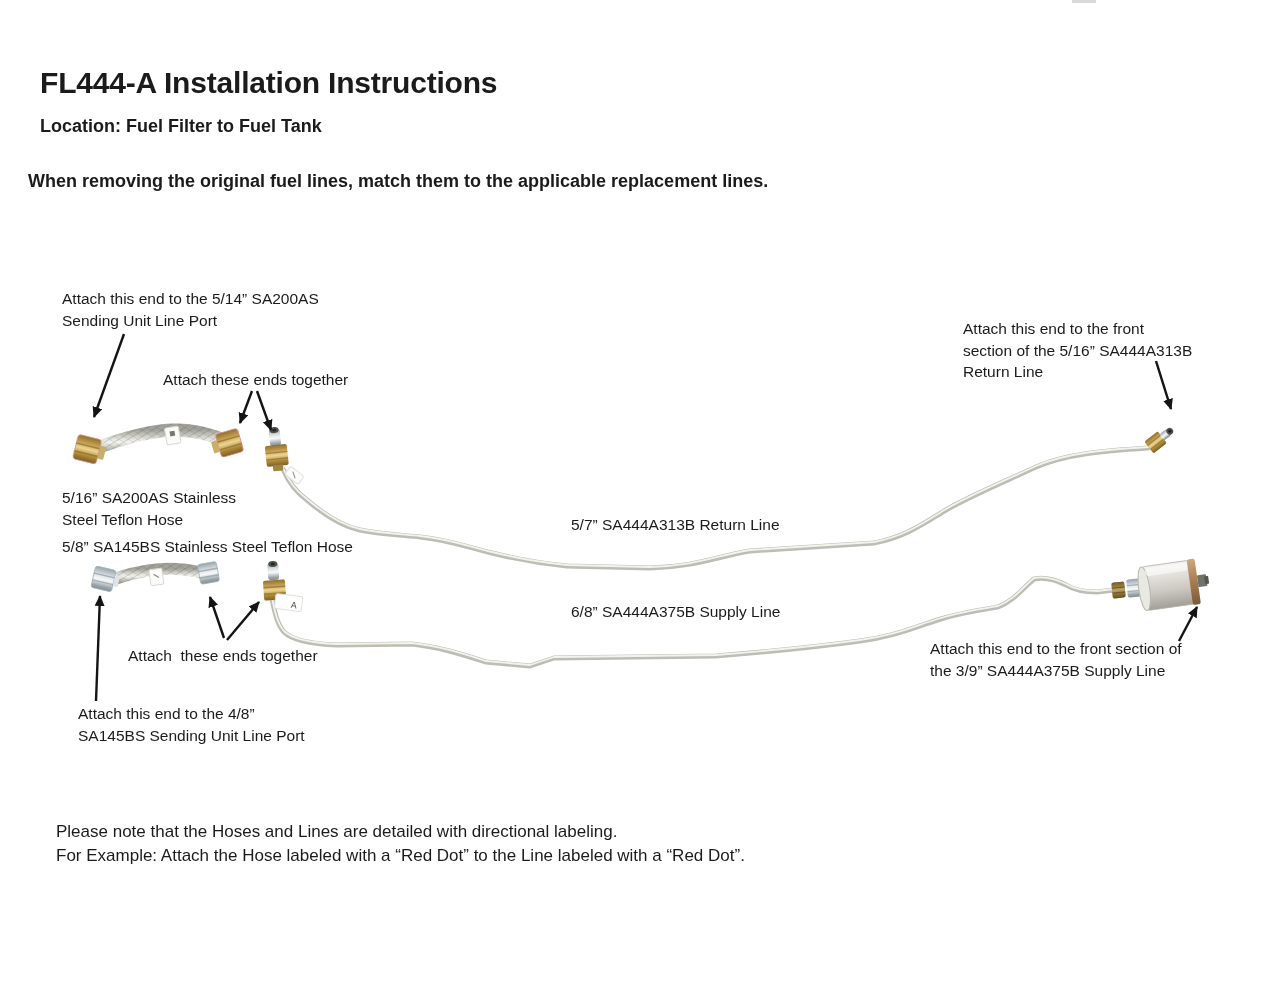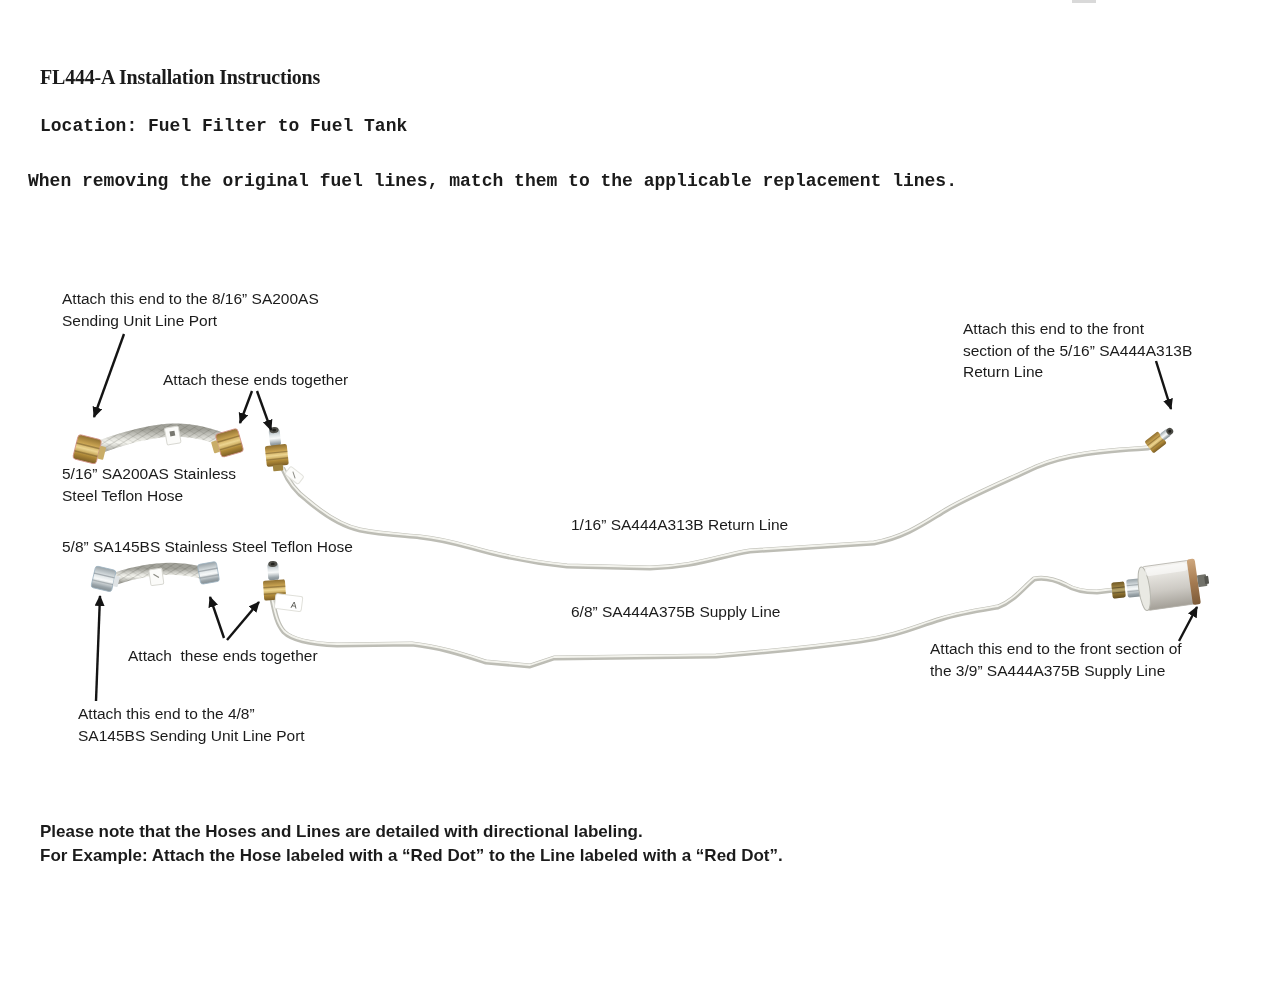--- a/index.html
+++ b/index.html
@@ -5,24 +5,24 @@
   html,body { margin:0; padding:0; }
   body {
     width:1280px; height:989px;
     background:#ffffff;
     font-family:"Liberation Sans","DejaVu Sans",sans-serif;
     color:#1b1b1b;
     position:relative;
     overflow:hidden;
   }
   .abs { position:absolute; }
-  .title { font-size:20px; font-weight:700; letter-spacing:-0.2px; white-space:pre;font-family:Liberation Serif, serif; }
-  .sub   { font-size:18px; font-weight:700; white-space:pre;font-family:Liberation Mono, monospace; }
+  .title { font-size:30px; font-weight:700; letter-spacing:-0.2px; white-space:pre; }
+  .sub   { font-size:18px; font-weight:700; white-space:pre; }
   .ann   { font-size:15.5px; line-height:21.5px; white-space:pre; }
-  .footer{ font-size:17px; font-weight:700; line-height:24px; white-space:pre; }
+  .footer{ font-size:17px; font-weight:400; line-height:24px; white-space:pre;margin-left:16px; }
   svg.diagram { position:absolute; left:0; top:0; }
   .artifact { position:absolute; left:1072px; top:0; width:24px; height:3px; background:#d9d9d9; }
 </style>
 </head>
 <body>
 
 <div class="artifact"></div>
 
 <svg class="diagram" width="1280" height="989" viewBox="0 0 1280 989">
   <defs>
@@ -198,27 +198,27 @@
     <line x1="227" y1="640" x2="259" y2="602" marker-end="url(#ah)"></line>
     <line x1="1156" y1="361" x2="1171" y2="409" marker-end="url(#ah)"></line>
     <line x1="1179" y1="641" x2="1197" y2="607" marker-end="url(#ah)"></line>
   </g>
 </svg>
 
 <div class="abs title" style="left:40px; top:66px">FL444-A Installation Instructions</div>
 <div class="abs sub" style="left:40px; top:116px">Location: Fuel Filter to Fuel Tank</div>
 <div class="abs sub" style="left:28px; top:171px">When removing the original fuel lines, match them to the applicable replacement lines.</div>
 
-<div class="abs ann" style="left:62px; top:288px">Attach this end to the 8/16” SA200AS
+<div class="abs ann" style="left:62px; top:288px">Attach this end to the 5/14” SA200AS
 Sending Unit Line Port</div>
 <div class="abs ann" style="left:163px; top:369px">Attach these ends together</div>
-<div class="abs ann" style="left:62px; top:463px">5/16” SA200AS Stainless
+<div class="abs ann" style="left:62px; top:487px">5/16” SA200AS Stainless
 Steel Teflon Hose</div>
 <div class="abs ann" style="left:62px; top:536px">5/8” SA145BS Stainless Steel Teflon Hose</div>
-<div class="abs ann" style="left:571px; top:514px">1/16” SA444A313B Return Line</div>
+<div class="abs ann" style="left:571px; top:514px">5/7” SA444A313B Return Line</div>
 <div class="abs ann" style="left:571px; top:601px">6/8” SA444A375B Supply Line</div>
 <div class="abs ann" style="left:128px; top:645px">Attach  these ends together</div>
 <div class="abs ann" style="left:78px; top:703px">Attach this end to the 4/8”
 SA145BS Sending Unit Line Port</div>
 <div class="abs ann" style="left:963px; top:318px">Attach this end to the front
 section of the 5/16” SA444A313B
 Return Line</div>
 <div class="abs ann" style="left:930px; top:638px">Attach this end to the front section of
 the 3/9” SA444A375B Supply Line</div>
 

